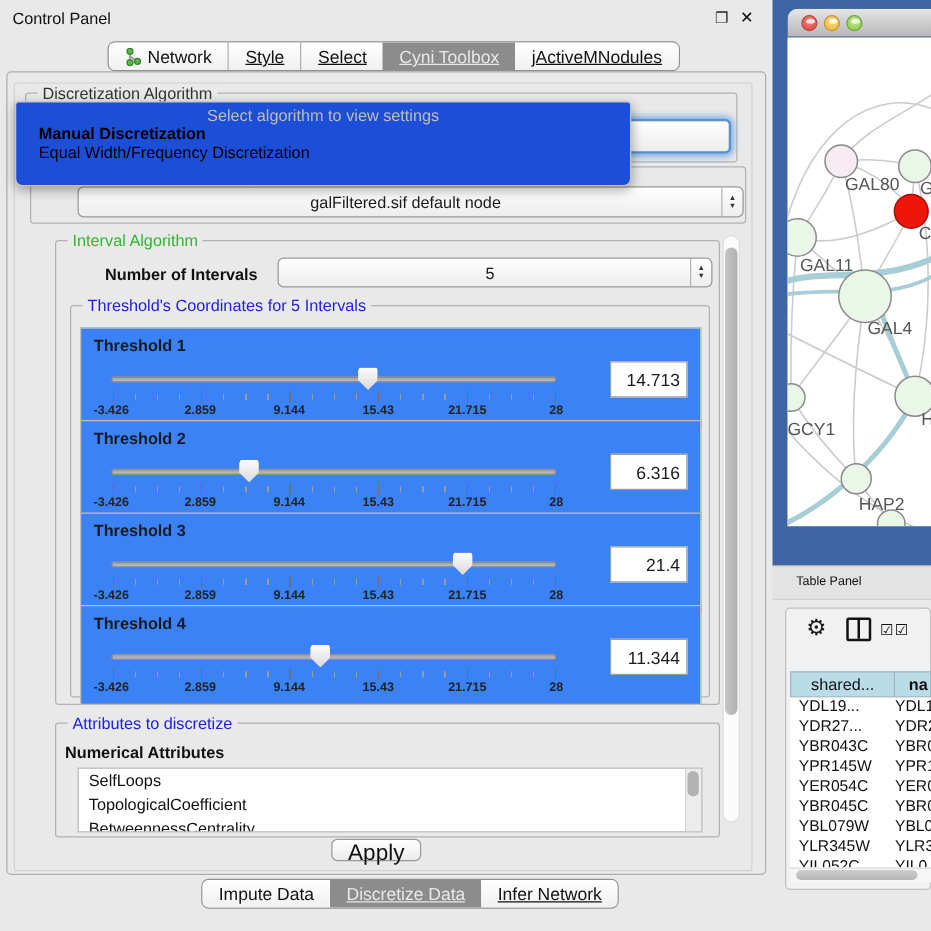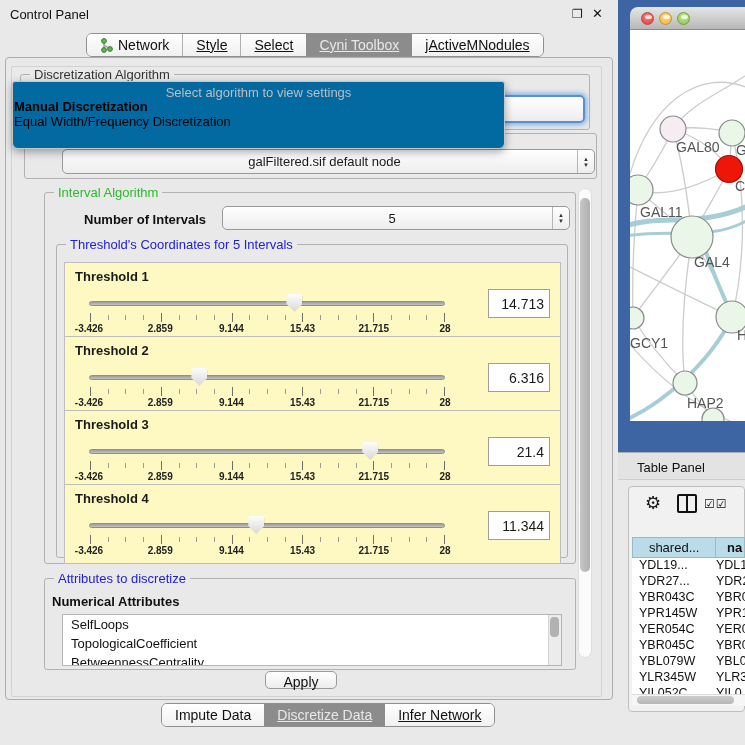--- a/index.html
+++ b/index.html
@@ -33,62 +33,62 @@
   .gt-plain { color:#333; }
   .gt-green { color:#2db82d; }
   .gt-blue  { color:#2020dd; }
 
   .combo { position:absolute; background:linear-gradient(#ffffff,#ededed); border:1px solid #9a9a9a; border-radius:5px; font-size:13px; display:flex; align-items:center;text-align:center; }
   .combo .cv { padding-left:9px; flex:1; }
   .combo .stepper { width:17px; align-self:stretch; border-left:1px solid #b5b5b5; display:flex; flex-direction:column; align-items:center; justify-content:center; font-size:6px; line-height:6px; color:#333; }
 
   #algo-combo { left:58px; top:95px; width:527px; height:28px; border:2px solid #5a8fd0; box-shadow:0 0 5px 2px #86b3e4; }
 
-  #dropdown-popup { left:12px; top:81px; width:493px; height:68px; background:#0369a1; border:1px solid #c6c6c6; border-radius:3px 3px 6px 6px; box-shadow:0 3px 9px rgba(0,0,0,.35); font-size:13px; }
+  #dropdown-popup { left:12px; top:81px; width:493px; height:68px; background:#1d4ed8; border:1px solid #c6c6c6; border-radius:3px 3px 6px 6px; box-shadow:0 3px 9px rgba(0,0,0,.35); font-size:13px; }
   #dd-hint { text-align:center; color:#bdbdbd; padding-top:3px; height:17px; }
-  .dd-opt { padding-left:1px; height:15px; line-height:15px; color:#000; }
+  .dd-opt { padding-left:18px; height:15px; line-height:15px; color:#000; }
   .dd-opt.bold { font-weight:bold; }
 
   #vscroll-track { left:578px; top:188px; width:14px; height:470px; background:#fbfbfb; border:1px solid #dedede; border-radius:7px; }
   #vscroll-thumb { left:580px; top:198px; width:10px; height:374px; background:linear-gradient(to right,#c6c6c6,#b0b0b0); border-radius:5px; }
 
   .boldlabel { font-weight:bold; font-size:13px; color:#111; }
 
-  .thr-panel { position:absolute; left:64px; width:497px; height:80px; border:1px solid #bdbdbd; background:#fef9c3; }
+  .thr-panel { position:absolute; left:64px; width:497px; height:80px; border:1px solid #bdbdbd; background:#3b82f6; }
   .thr-title { position:absolute; left:10px; top:6px; font-weight:bold; font-size:13px; }
   .thr-slider { position:absolute; left:24px; top:28px; width:356px; height:40px; }
   .thr-track { position:absolute; left:0; top:10px; width:100%; height:5px; border-radius:3px; background:linear-gradient(#9c9c9c,#c2c2c2); border:1px solid #8f8f8f; }
   .thr-thumb { position:absolute; top:3px; width:16px; height:18px; background:linear-gradient(#fdfdfd,#d8d8d8); clip-path:polygon(8% 0,92% 0,100% 14%,100% 55%,50% 100%,0 55%,0 14%); filter:drop-shadow(0 0 1px #777); }
   .ticks-minor { position:absolute; left:1px; top:24px; width:354px; height:5px;
     background:repeating-linear-gradient(to right,#9a9a9a 0 1px,transparent 1px 17.7px); }
   .ticks-major { position:absolute; left:1px; top:22px; width:355px; height:9px;
     background:repeating-linear-gradient(to right,#6f6f6f 0 1px,transparent 1px 70.8px); }
   .thr-labels { position:absolute; left:0; top:32px; width:356px; height:12px; }
   .tick-label { position:absolute; transform:translateX(-50%); font-size:10px; font-weight:bold; color:#222; white-space:nowrap; }
   .thr-value { position:absolute; right:10px; top:26px; width:62px; height:29px; background:#fff; border:1px solid #9e9e9e; font-size:14px; text-align:right; padding:6px 5px 12px 0; }
 
   #attr-list { left:62px; top:614px; width:500px; height:52px; background:#fff; border:1px solid #b5b5b5; overflow:hidden; }
   .attr-item { font-size:13px; line-height:19px; padding-left:8px; color:#111; white-space:nowrap; }
   #attr-scroll { position:absolute; right:0; top:0; width:13px; height:100%; background:#ececec; border-left:1px solid #d5d5d5; }
   #attr-thumb { position:absolute; right:2px; top:2px; width:9px; height:20px; background:#b2b2b2; border-radius:4px; }
 
-  #apply-btn { left:265px; top:671px; width:72px; height:18px; background:linear-gradient(#ffffff,#ececec); border:1px solid #9a9a9a; border-radius:5px; font-size:14px; text-align:center; line-height:20px; color:#111; }
+  #apply-btn { left:265px; top:671px; width:72px; height:18px; background:linear-gradient(#ffffff,#ececec); border:1px solid #9a9a9a; border-radius:5px; font-size:18px; text-align:center; line-height:20px; color:#111; }
 
   
   #desktop { left:618px; top:0; width:127px; height:452px; background:#3d64a3; }
   #net-titlebar { left:630px; top:7px; width:115px; height:23px; background:linear-gradient(#e6e6e6,#b7b7b7); border-bottom:1px solid #8a8a8a; border-radius:8px 0 0 0; }
   .light { position:absolute; top:5px; width:13px; height:13px; border-radius:50%; }
   .light i { position:absolute; left:2.5px; top:1.5px; width:7px; height:4px; border-radius:50%; background:rgba(255,255,255,.75); }
   #light-close { left:11px; background:radial-gradient(circle at 50% 35%, #f08b85, #dd3b33); border:1px solid #b5453e; }
   #light-min { left:29px; background:radial-gradient(circle at 50% 35%, #fbd98a, #efb431); border:1px solid #c39336; }
   #light-zoom { left:47px; background:radial-gradient(circle at 50% 35%, #c3eb95, #82c742); border:1px solid #74a13c; }
   #net-canvas { left:630px; top:30px; width:115px; height:391px; background:#ffffff; overflow:hidden; }
 
   #tp-bar { left:618px; top:452px; width:127px; height:28px; background:#e3e3e3; border-top:1px solid #adadad; border-bottom:1px solid #cfcfcf; }
-  #tp-title { left:19px; top:7px; font-size:13px; color:#111; }
+  #tp-title { left:19px; top:7px; font-size:10px; color:#111; }
   #tp-body { left:618px; top:480px; width:127px; height:265px; background:#e9e9e9; }
   #tp-inset { left:10px; top:6px; width:117px; height:226px; border:1px solid #bfbfbf; border-radius:4px; background:#f1f1f1; }
   #gear { left:27px; top:12px; font-size:18px; color:#1a1a1a; }
   #split-icon { left:59px; top:14px; width:20px; height:19px; border:2px solid #111; border-radius:2px; }
   #split-icon i { position:absolute; left:7px; top:0; width:2px; height:15px; background:#111; }
   #checks { left:86px; top:17px; font-size:12px; letter-spacing:1px; color:#111; }
 
   #tbl-header { left:14px; top:57px; width:113px; height:21px; display:flex; }
   .th-cell { background:#badbe8; border:1px solid #9db8c4; font-size:13px; text-align:center; line-height:19px; color:#111; overflow:hidden; white-space:nowrap; }
   .th-cell.c1 { width:86px; }

